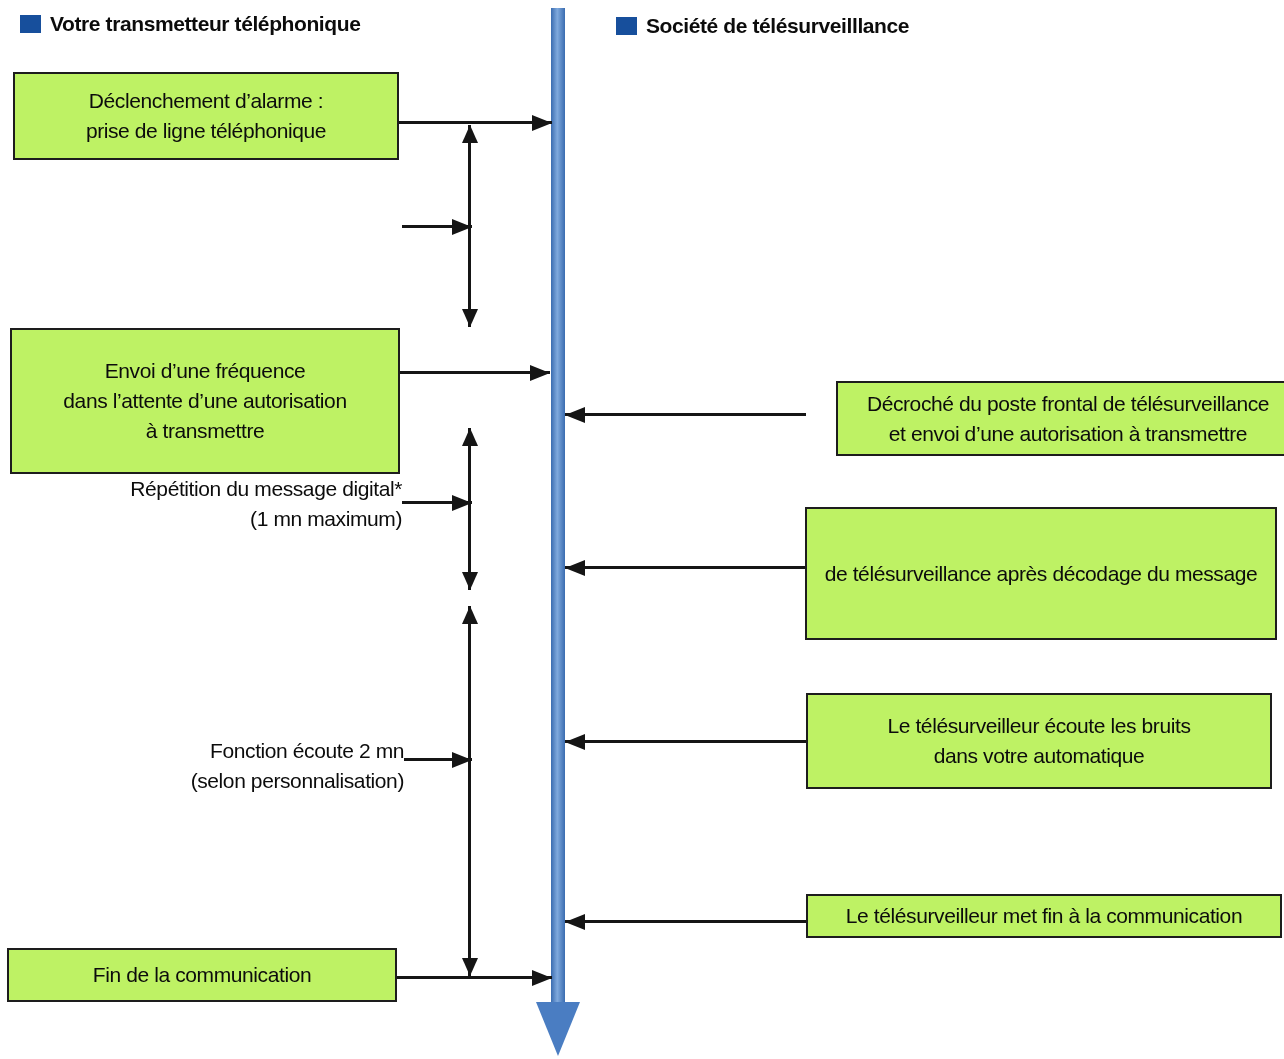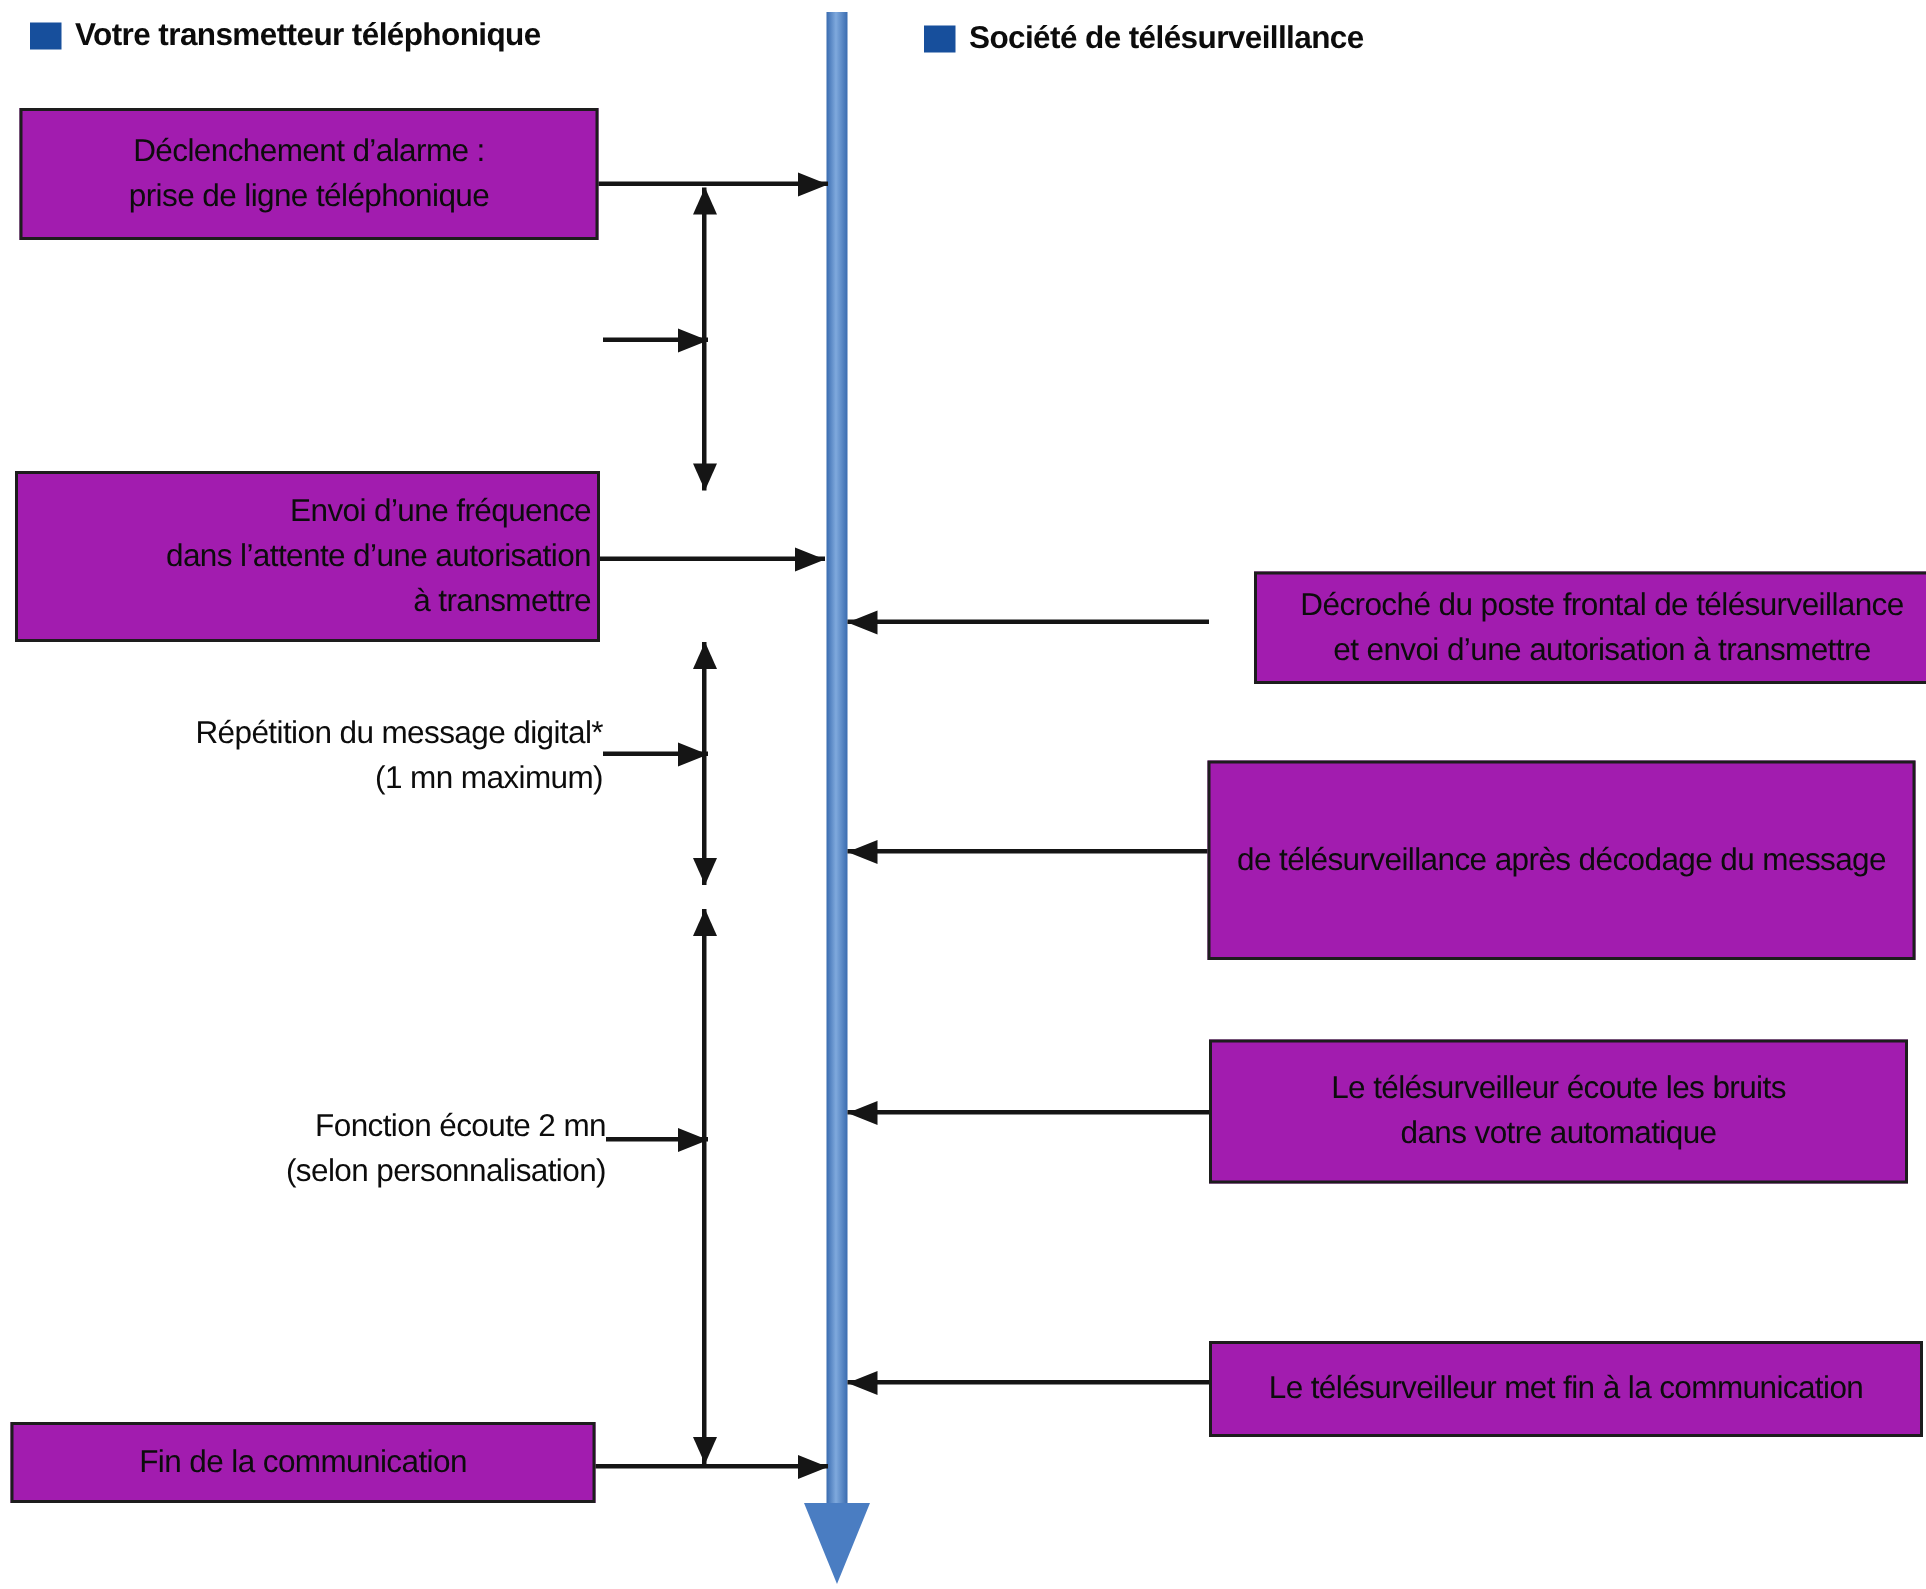--- a/index.html
+++ b/index.html
@@ -32,21 +32,21 @@
     background:linear-gradient(90deg,var(--blue-dark) 0%,var(--blue-light) 45%,var(--blue-dark) 100%);
   }
   .timeline-head{
     position:absolute;left:536px;top:1002px;width:0;height:0;
     border-left:22px solid transparent;border-right:22px solid transparent;
     border-top:54px solid var(--blue);
   }
 
   
   .box{
-    position:absolute;background:#a21caf;border:2px solid #1d1d1d;
+    position:absolute;background:#bef264;border:2px solid #1d1d1d;
     display:flex;flex-direction:column;justify-content:center;
     text-align:center;font-size:21px;line-height:30px;color:#0c0c0c;
     box-sizing:border-box;padding:2px 4px;
   }
   .flabel{
     position:absolute;text-align:right;font-size:21px;line-height:30px;color:#0c0c0c;
   }
 
   
   .arrow-h{position:absolute;height:3px;background:var(--ink);}
@@ -86,21 +86,21 @@
     <span class="txt">Société de télésurveilllance</span>
   </div>
 
   <div class="timeline"></div>
   <div class="timeline-head"></div>
 
   <div class="box" style="left:13px;top:72px;width:386px;height:88px;">
     <div>Déclenchement d’alarme :</div>
     <div>prise de ligne téléphonique</div>
   </div>
-  <div class="box" style="left:10px;top:314px;width:390px;height:114px;text-align:right;">
+  <div class="box" style="left:10px;top:328px;width:390px;height:146px;">
     <div>Envoi d’une fréquence</div>
     <div>dans l’attente d’une autorisation</div>
     <div>à transmettre</div>
   </div>
   <div class="box" style="left:7px;top:948px;width:390px;height:54px;">
     <div>Fin de la communication</div>
   </div>
 
   <div class="flabel" style="left:100px;top:474px;width:302px;">
     <div>Répétition du message digital*</div>
@@ -115,21 +115,21 @@
     <div>Décroché du poste frontal de télésurveillance</div>
     <div>et envoi d’une autorisation à transmettre</div>
   </div>
   <div class="box" style="left:805px;top:507px;width:472px;height:133px;">
     <div>de télésurveillance après décodage du message</div>
   </div>
   <div class="box" style="left:806px;top:693px;width:466px;height:96px;">
     <div>Le télésurveilleur écoute les bruits</div>
     <div>dans votre automatique</div>
   </div>
-  <div class="box" style="left:806px;top:894px;width:476px;height:64px;">
+  <div class="box" style="left:806px;top:894px;width:476px;height:44px;">
     <div>Le télésurveilleur met fin à la communication</div>
   </div>
 
   <div class="arrow-h right" style="left:399px;top:121px;width:153px;"></div>
   <div class="arrow-h right" style="left:402px;top:225px;width:70px;"></div>
   <div class="arrow-h right" style="left:400px;top:371px;width:150px;"></div>
   <div class="arrow-h right" style="left:402px;top:501px;width:70px;"></div>
   <div class="arrow-h right" style="left:404px;top:758px;width:68px;"></div>
   <div class="arrow-h right" style="left:397px;top:976px;width:155px;"></div>
 

